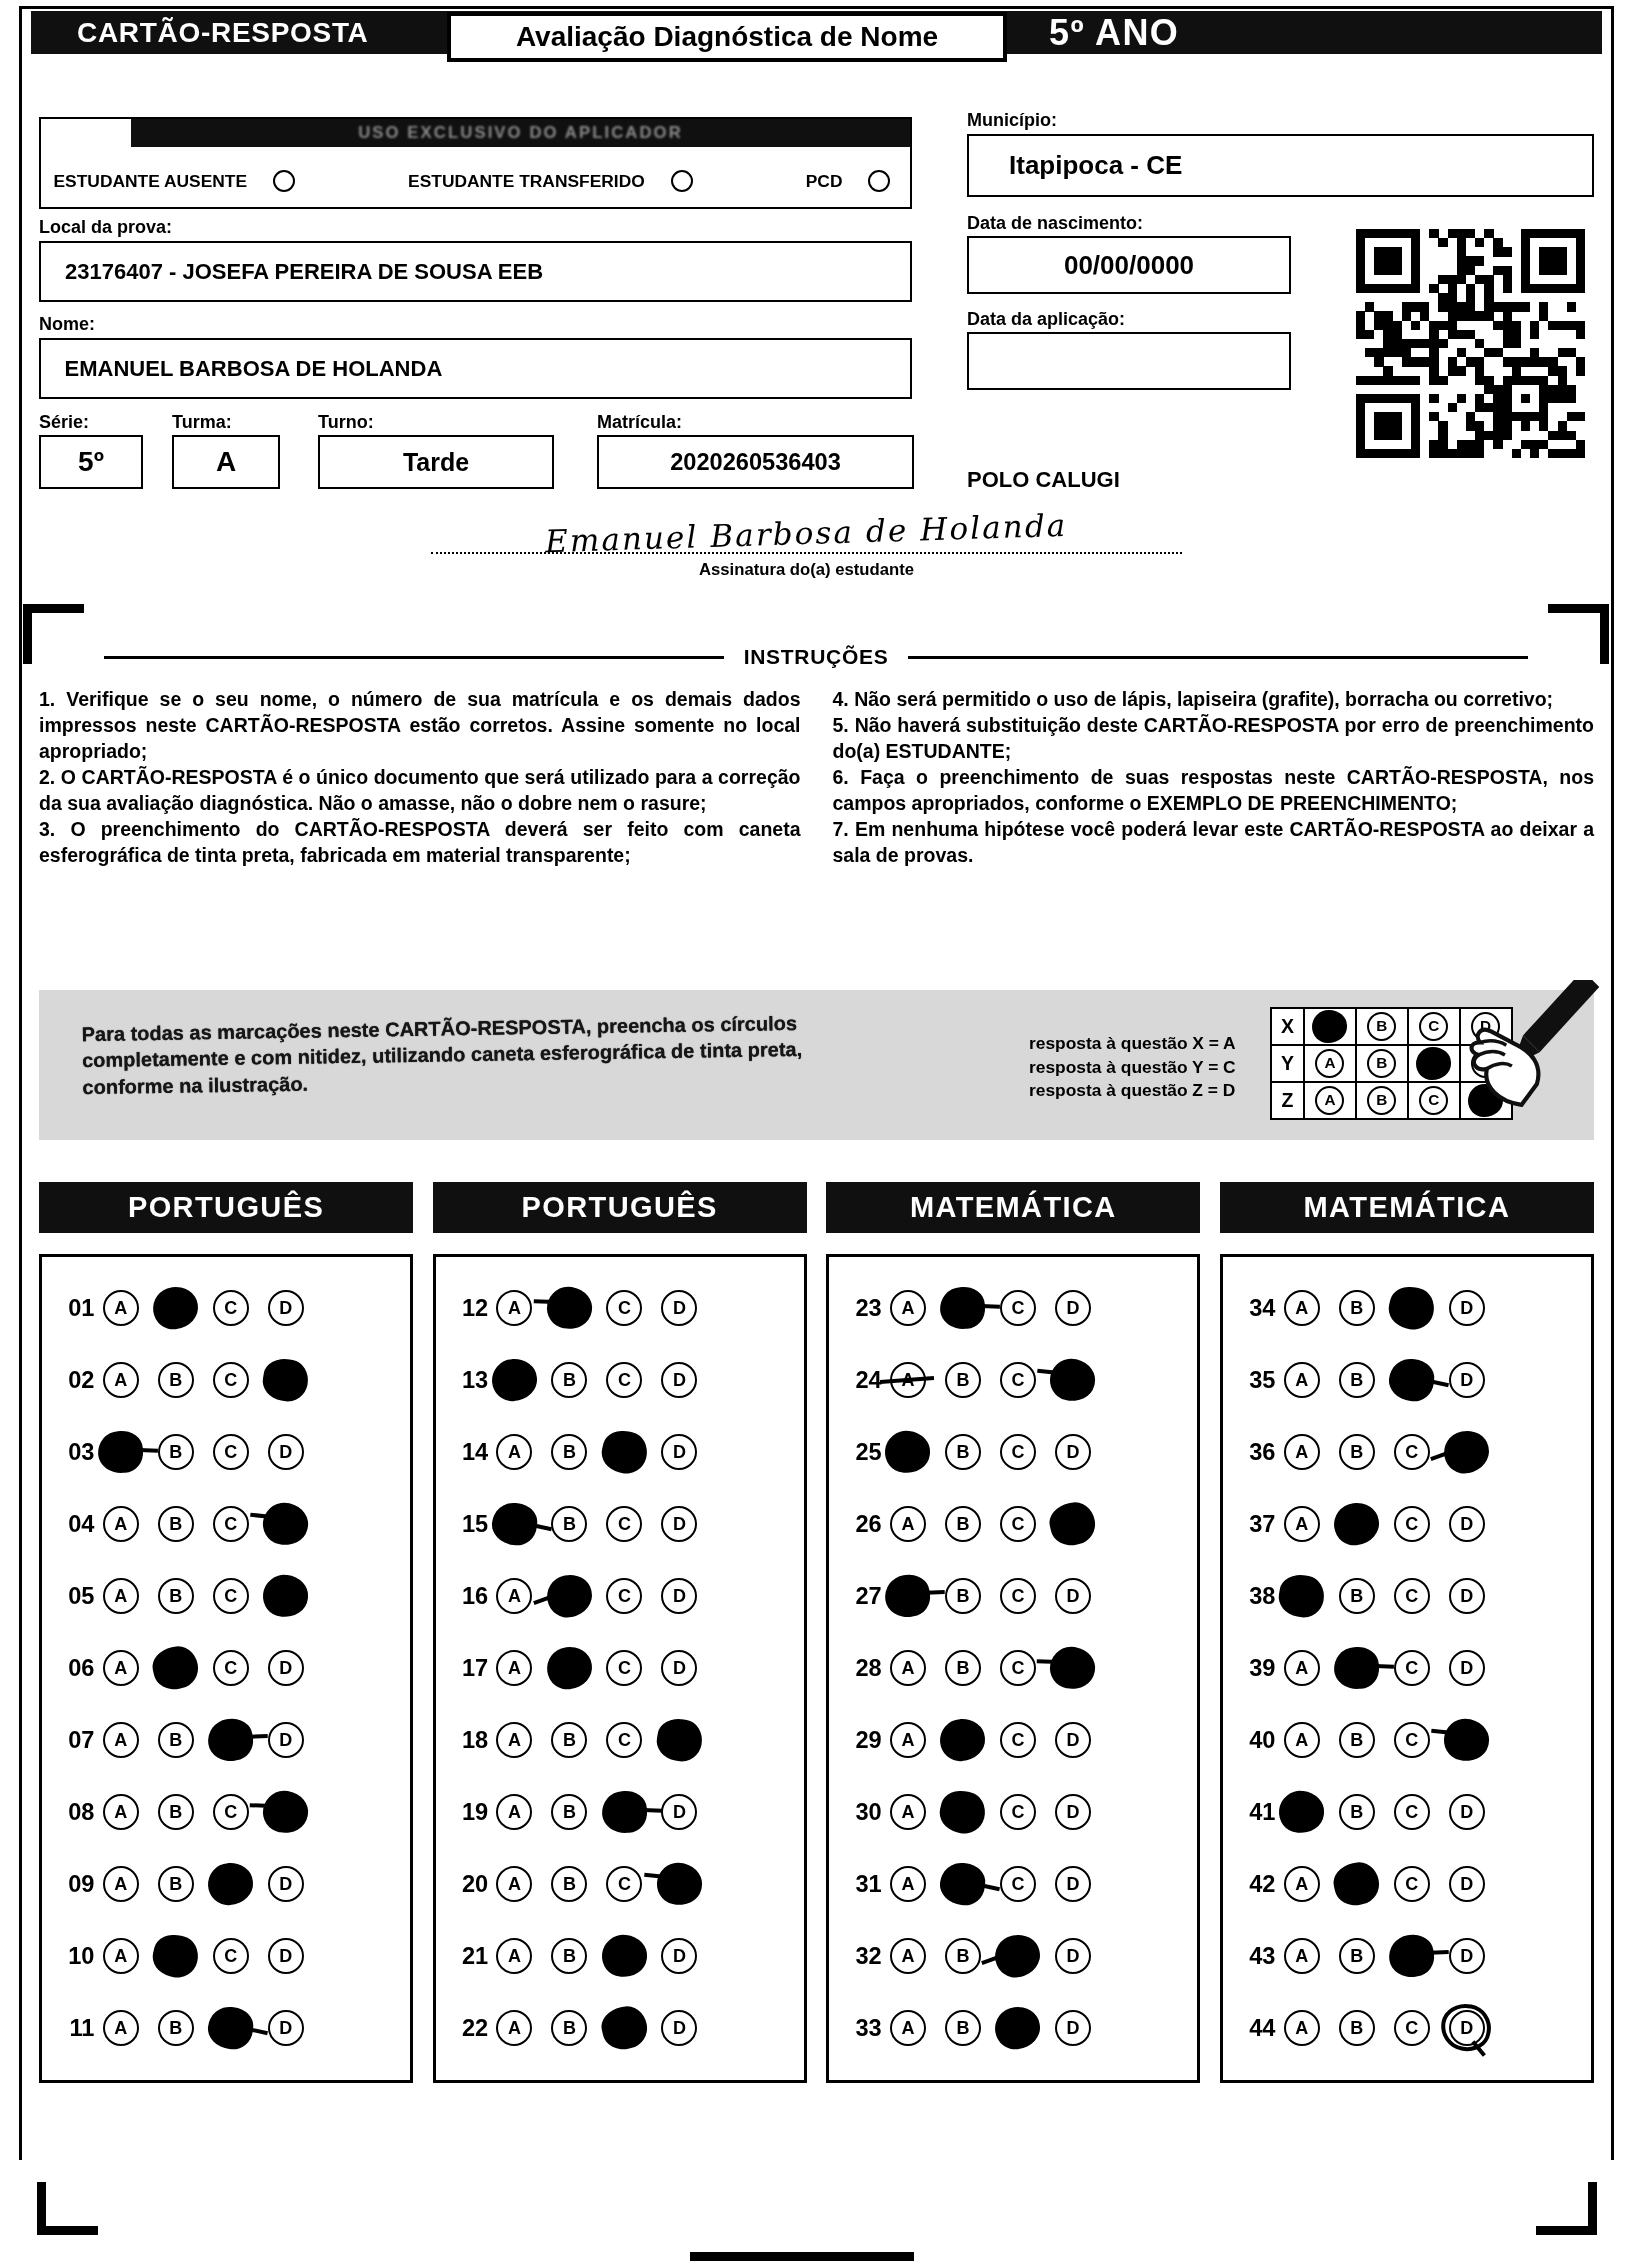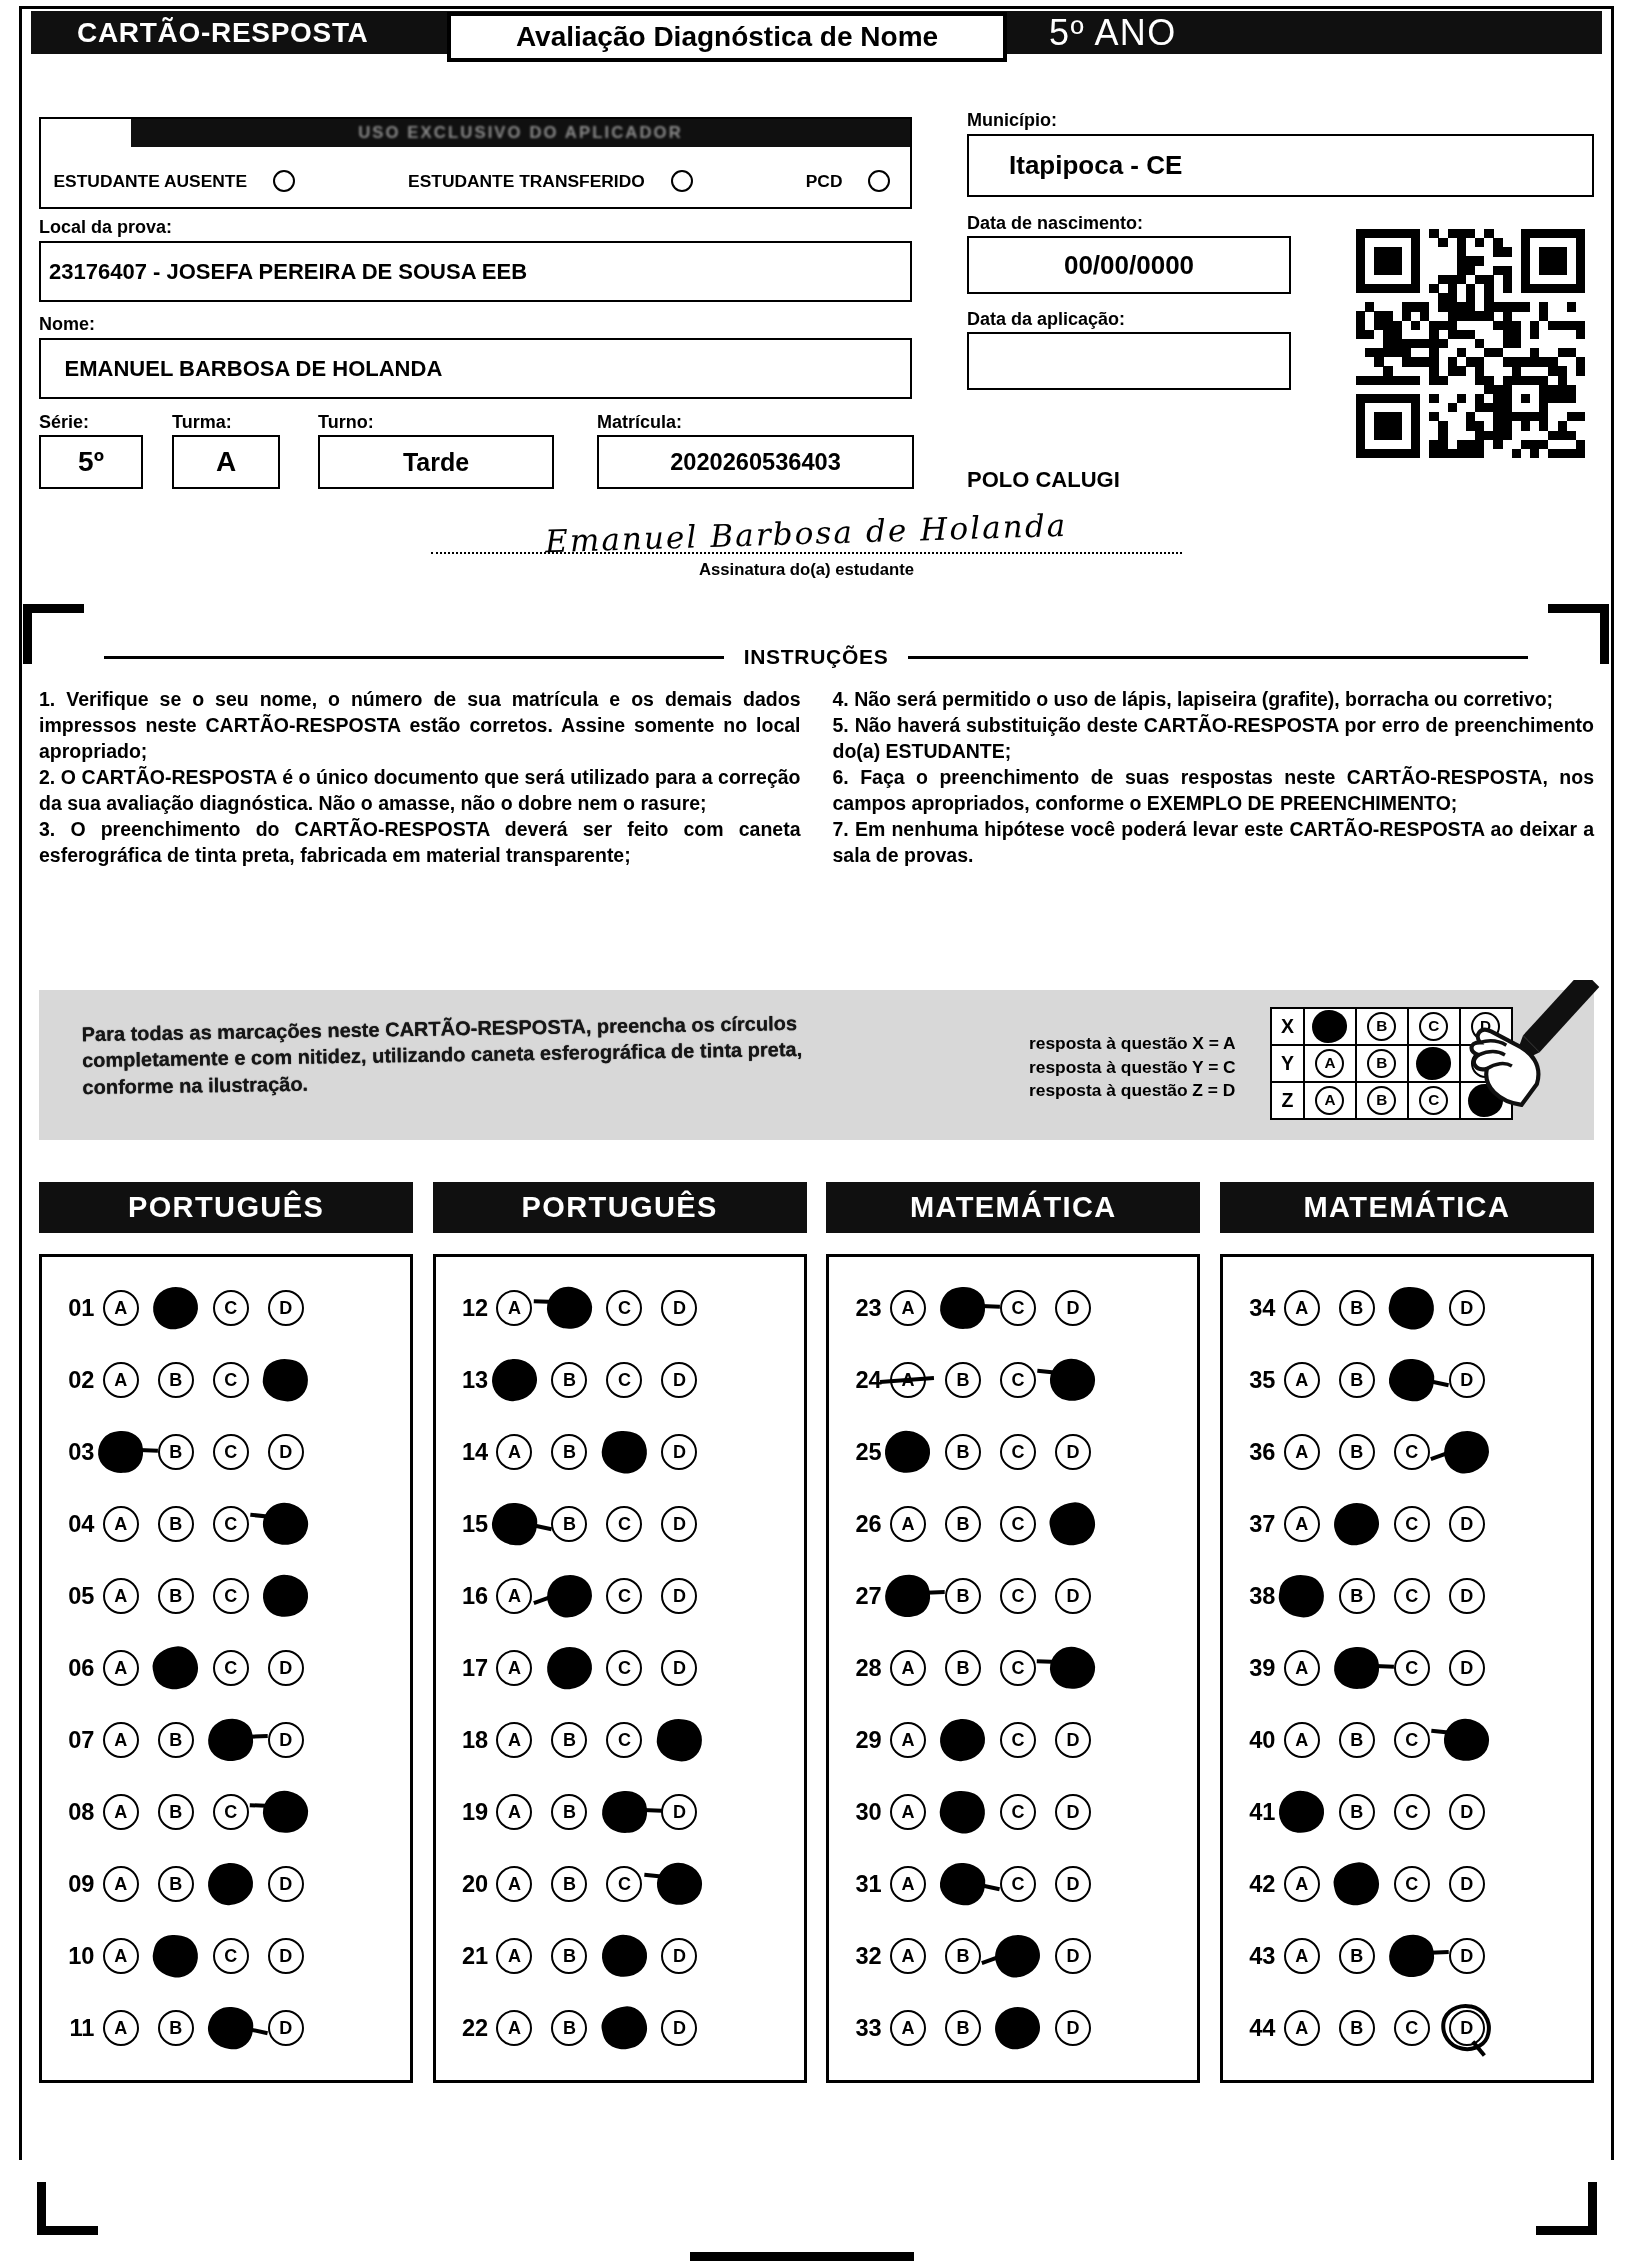--- a/index.html
+++ b/index.html
@@ -9,39 +9,39 @@
   body { position:relative; background:#ffffff; font-family:"Liberation Sans","DejaVu Sans",sans-serif; color:var(--ink); overflow:hidden; }
   .abs { position:absolute; }
 
   .outer-frame { left:19px; top:5.6px; width:1595px; height:2154px; border:3.5px solid var(--ink); border-bottom:none; pointer-events:none; }
 
   
   .header-bar { left:31px; top:11px; width:1571px; height:43px; background:var(--bar-bg); }
   .header-title { position:absolute; left:46px; top:50%; transform:translateY(-50%); color:#fff; font-size:28px; font-weight:700; letter-spacing:0.7px; white-space:nowrap; }
   .subtitle-box { position:absolute; left:416px; top:1.4px; width:560px; height:50px; background:#fff; border:4.2px solid var(--ink); display:flex; align-items:center; justify-content:center; }
   .subtitle-box span { font-size:28px; font-weight:700; white-space:nowrap; }
-  .grade { position:absolute; left:1018px; top:50%; transform:translateY(-50%); color:#fff; font-size:36px; font-weight:400; letter-spacing:1.4px; white-space:nowrap; }
+  .grade { position:absolute; left:1018px; top:50%; transform:translateY(-50%); color:#fff; font-size:36px; font-weight:700; letter-spacing:1.4px; white-space:nowrap; }
 
   
   .applicator-box { left:39px; top:117px; width:873px; height:92px; border:2.8px solid var(--ink); }
   .applicator-bar { position:absolute; left:90px; top:0; right:0; height:28px; background:var(--bar-bg); display:flex; align-items:center; justify-content:center; }
   .applicator-bar span { color:#8a8a8a; font-size:16.7px; font-weight:700; letter-spacing:2.1px; filter:blur(1.1px); }
   .applicator-opts { position:absolute; left:12.5px; right:19.5px; top:36px; bottom:0; display:flex; align-items:center; justify-content:space-between; }
   .app-opt { display:flex; align-items:center; gap:26px; }
   .app-opt-label { font-size:17.4px; font-weight:700; white-space:nowrap; }
   .circle-blank { width:22px; height:22px; border:2.1px solid var(--ink); border-radius:50%; display:inline-block; background:#fff; }
 
   
   .field-label { font-size:18px; font-weight:700; white-space:nowrap; }
   .field-box { border:2.8px solid var(--ink); background:#fff; display:flex; align-items:center; }
   .field-value { font-size:22px; font-weight:700; white-space:nowrap; }
 
   #municipio-label{left:967px;top:110px;} #municipio-box{left:967px;top:134px;width:627px;height:63px;padding-left:40px;}
   #municipio-box .field-value{font-size:26px;}
-  #local-label{left:39px;top:217px;} #local-box{left:39px;top:241px;width:873px;height:61px;padding-left:8px;}
+  #local-label{left:39px;top:217px;} #local-box{left:39px;top:241px;width:873px;height:61px;padding-left:24px;}
   #nascimento-label{left:967px;top:213px;} #nascimento-box{left:967px;top:236px;width:324px;height:58px;justify-content:center;}
   #nascimento-box .field-value{font-size:26px;}
   #nome-label{left:39px;top:314px;} #nome-box{left:39px;top:338px;width:873px;height:61px;padding-left:23.6px;}
   #aplicacao-label{left:967px;top:309px;} #aplicacao-box{left:967px;top:332px;width:324px;height:58px;}
   #serie-label{left:39px;top:412px;} #turma-label{left:172px;top:412px;} #turno-label{left:318px;top:412px;} #matricula-label{left:597px;top:412px;}
   #serie-box{left:39px;top:435px;width:104px;height:54px;justify-content:center;}
   #turma-box{left:172px;top:435px;width:108px;height:54px;justify-content:center;}
   #turno-box{left:318px;top:435px;width:236px;height:54px;justify-content:center;}
   #matricula-box{left:597px;top:435px;width:317px;height:54px;justify-content:center;}
   #serie-box .field-value,#turma-box .field-value{font-size:28px;}

